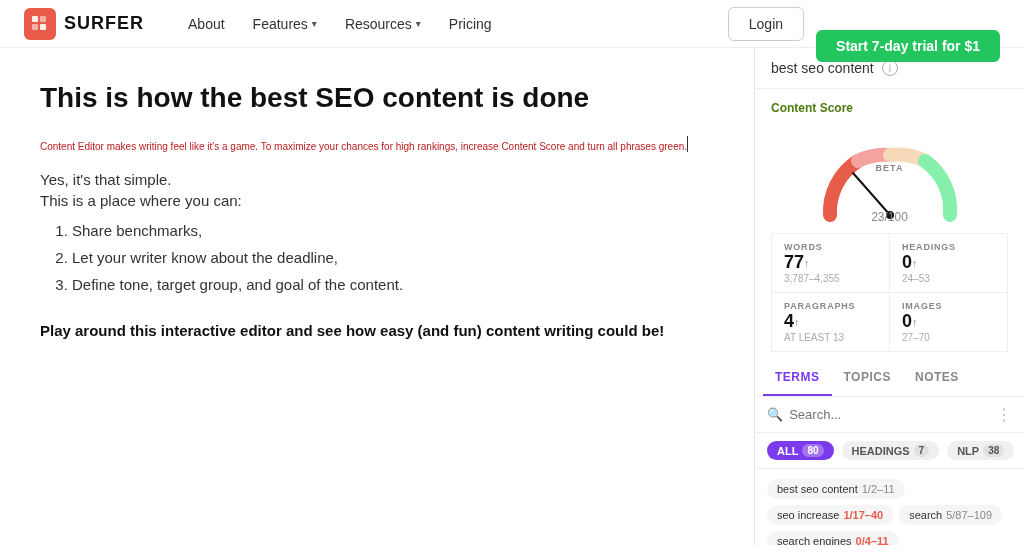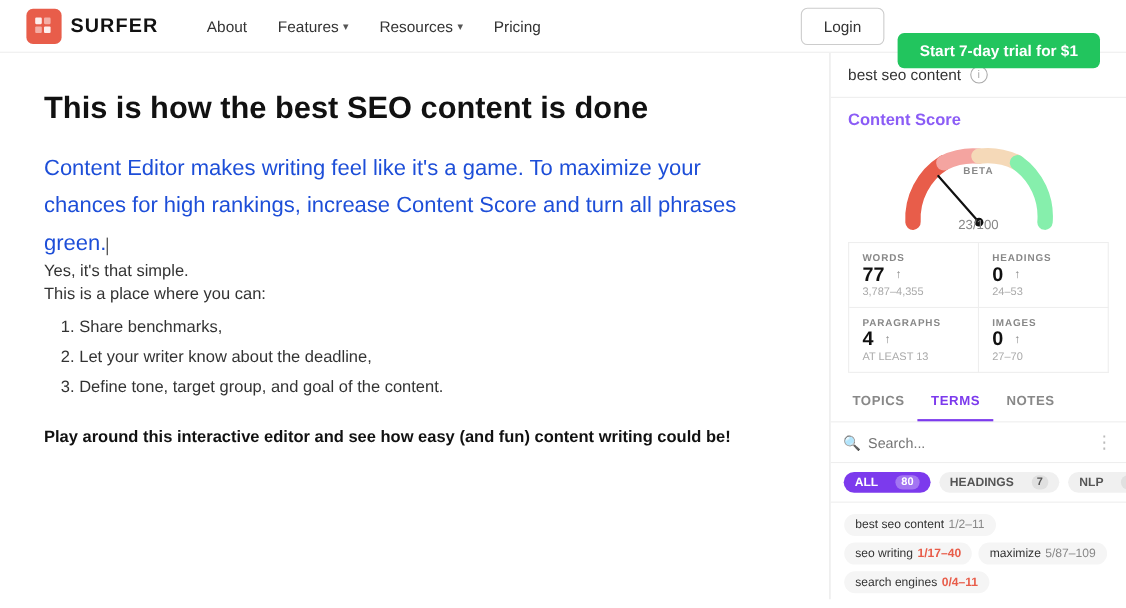--- a/index.html
+++ b/index.html
@@ -38,21 +38,21 @@
     
     .main-layout { display: flex; height: calc(553px - 56px); overflow: hidden; }
 
     
     .content-area {
       flex: 1; padding: 32px 40px; overflow-y: auto; background: #fff;
     }
     .content-headline {
       font-size: 28px; font-weight: 800; color: #111; margin-bottom: 20px; line-height: 1.3;
     }
-    .content-body { font-size: 20px; color: #1d4ed8; line-height: 1.7; }
+    .content-body { font-size: 10px; color: #b91c1c; line-height: 1.7; margin-bottom: 16px; }
     .content-body .cursor { display: inline-block; width: 1px; height: 16px; background: #333; vertical-align: text-bottom; animation: blink 1s step-end infinite; }
     @keyframes blink { 50% { opacity: 0; } }
     .content-simple { font-size: 15px; color: #333; margin-bottom: 4px; }
     .content-list-title { font-size: 15px; color: #333; margin-bottom: 8px; }
     .content-list { list-style: decimal; padding-left: 32px; margin-bottom: 16px; }
     .content-list li { font-size: 15px; color: #333; line-height: 1.8; }
     .content-highlight { font-size: 15px; font-weight: 700; color: #111; margin-top: 24px; }
 
     
     .right-panel {
@@ -65,21 +65,21 @@
     }
     .panel-query-text { font-size: 14px; color: #333; font-weight: 500; }
     .info-icon {
       width: 16px; height: 16px; border: 1px solid #aaa; border-radius: 50%;
       display: flex; align-items: center; justify-content: center;
       font-size: 10px; color: #aaa; cursor: pointer;
     }
 
     
     .score-section { padding: 12px 16px 0; }
-    .score-title { font-size: 15px; font-weight: 700; color: #8b5cf6; margin-bottom: 4px; }
+    .score-title { font-size: 12px; font-weight: 700; color: #4d7c0f; margin-bottom: 20px; }
 
     
     .gauge-container { display: flex; justify-content: center; margin-bottom: 4px; position: relative; }
     .gauge-svg { width: 160px; height: 90px; }
     .gauge-label-beta {
       position: absolute; top: 28px; left: 50%; transform: translateX(-50%);
       font-size: 9px; font-weight: 700; color: #888; letter-spacing: 1px; text-align: center;
     }
     .gauge-score {
       position: absolute; bottom: 0; left: 50%; transform: translateX(-50%);
@@ -90,21 +90,21 @@
     
     .stats-grid {
       display: grid; grid-template-columns: 1fr 1fr;
       border-top: 1px solid #eee; border-left: 1px solid #eee;
       margin: 8px 0;
     }
     .stat-cell {
       padding: 8px 12px; border-right: 1px solid #eee; border-bottom: 1px solid #eee;
     }
     .stat-label { font-size: 9px; font-weight: 700; letter-spacing: 0.8px; color: #888; text-transform: uppercase; }
-    .stat-value { font-size: 18px; font-weight: 700; color: #111; display: flex; align-items: center; gap: 10px; }
+    .stat-value { font-size: 18px; font-weight: 700; color: #111; display: flex; align-items: center; gap: 0; }
     .stat-value .arrow { font-size: 11px; color: #888; }
     .stat-sub { font-size: 10px; color: #aaa; }
 
     
     .tabs-row {
       display: flex; border-bottom: 1px solid #eee; padding: 0 8px;
     }
     .tab {
       padding: 10px 12px; font-size: 12px; font-weight: 600; color: #888;
       cursor: pointer; border-bottom: 2px solid transparent; letter-spacing: 0.5px;
@@ -121,21 +121,21 @@
     }
     .search-dots { color: #bbb; font-size: 16px; cursor: pointer; }
 
     
     .filter-row {
       display: flex; align-items: center; gap: 8px; padding: 8px 12px; border-bottom: 1px solid #eee;
     }
     .filter-btn {
       padding: 3px 10px; border-radius: 12px; font-size: 11px; font-weight: 600;
       cursor: pointer; border: none; background: #f0f0f0; color: #555;
-      display: flex; align-items: center; gap: 16px;
+      display: flex; align-items: center; gap: 4px;
     }
     .filter-btn.active { background: #7c3aed; color: #fff; }
     .filter-count {
       background: rgba(255,255,255,0.3); border-radius: 8px; padding: 1px 5px;
       font-size: 10px; font-weight: 700;
     }
     .filter-btn:not(.active) .filter-count { background: #e0e0e0; color: #555; }
 
     
     .terms-list {
@@ -264,22 +264,22 @@
           <div class="stat-value">
             <span>0</span>
             <span class="arrow">↑</span>
           </div>
           <div class="stat-sub">27–70</div>
         </div>
       </div>
     </div>
 
     <div class="tabs-row">
+      <div class="tab active">TERMS</div>
       <div class="tab">TOPICS</div>
-      <div class="tab active">TERMS</div>
       <div class="tab">NOTES</div>
     </div>
 
     <div class="search-row">
       <span class="search-icon-wrap">🔍</span>
       <input class="search-input" type="text" placeholder="Search..." style="">
       <span class="search-dots">⋮</span>
     </div>
 
     <div class="filter-row">
@@ -296,25 +296,25 @@
         <span class="filter-count">38</span>
       </button>
     </div>
 
     <div class="terms-list">
       <div class="term-tag">
         <span>best seo content</span>
         <span class="term-count">1/2–11</span>
       </div>
       <div class="term-tag">
-        <span>seo writing</span>
+        <span>seo increase</span>
         <span class="term-count red">1/17–40</span>
       </div>
       <div class="term-tag">
-        <span>maximize</span>
+        <span>search</span>
         <span class="term-count">5/87–109</span>
       </div>
       <div class="term-tag">
         <span>search engines</span>
         <span class="term-count red">0/4–11</span>
       </div>
     </div>
 
   </div>
 </div>

